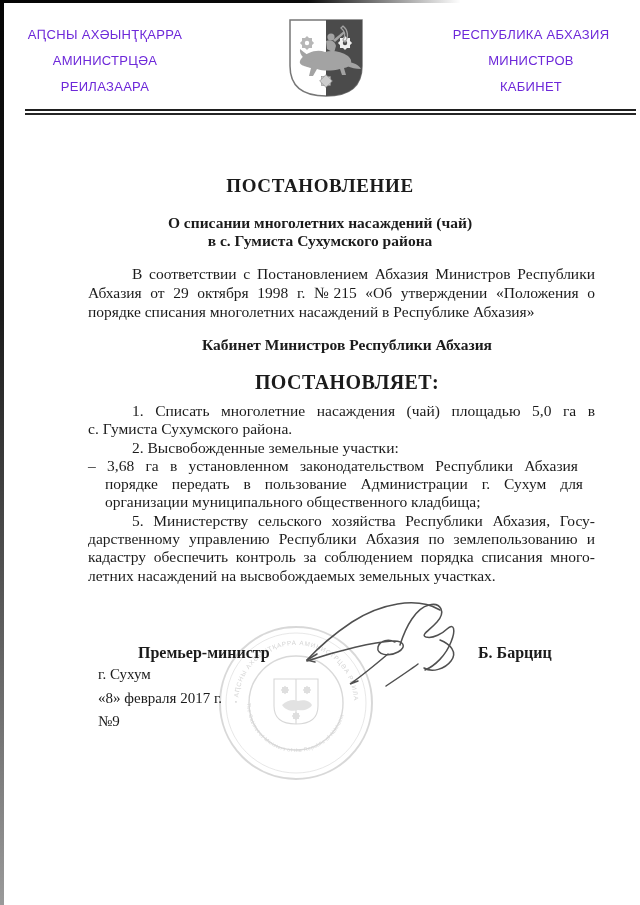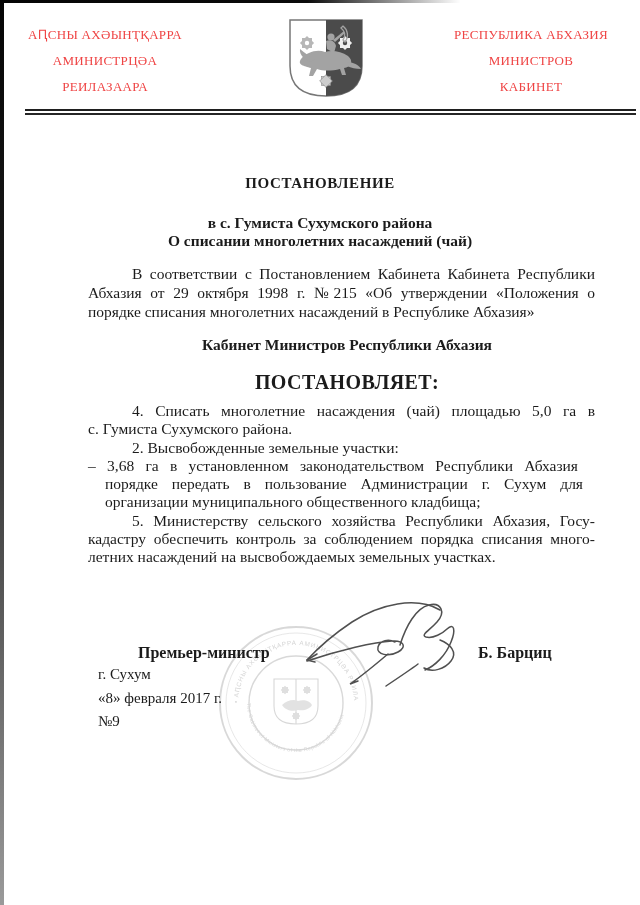--- a/index.html
+++ b/index.html
@@ -8,31 +8,31 @@
     font-family:"Liberation Serif", serif;color:#1b1b1b;
     -webkit-font-smoothing:antialiased;
   }
   .abs{position:absolute;}
   
   .edge-left{left:0;top:0;width:4px;height:905px;
     background:linear-gradient(180deg,#050505 0%,#1c1c1c 35%,#5f5f5f 70%,#9a9a9a 100%);}
   .edge-top{left:0;top:0;width:640px;height:3px;
     background:linear-gradient(90deg,#050505 0%,#0a0a0a 48%,rgba(0,0,0,0) 72%);}
   
-  .hdr{font-family:Liberation Serif, serif;font-size:13px;color:#ef4444;
+  .hdr{font-family:Liberation Sans, sans-serif;font-size:13px;color:#6d28d9;
     text-align:center;letter-spacing:.3px;}
   .hdr p{margin:0;line-height:26px;}
   .hdr-left{left:15px;top:22px;width:180px;}
   .hdr-right{left:441px;top:22px;width:180px;}
   .emblem{left:287px;top:18px;}
   .rule{left:25px;top:109px;width:611px;height:2px;
     border-top:2px solid #1f1f1f;border-bottom:2px solid #262626;}
   
   .center-block{left:25px;width:590px;text-align:center;}
-  .doc-title{top:175px;font-size:15px;font-weight:bold;letter-spacing:.6px;}
+  .doc-title{top:175px;font-size:19px;font-weight:bold;letter-spacing:.6px;}
   .subject{top:214px;font-size:15.5px;font-weight:bold;line-height:17.8px;}
   .authority{left:54px;width:586px;top:336px;text-align:center;font-size:15.5px;font-weight:bold;}
   .resolves{left:54px;width:586px;top:371px;text-align:center;font-size:20px;font-weight:bold;letter-spacing:.4px;}
   
   .textblock{left:88px;width:507px;font-size:15.5px;}
   .preamble{top:264px;}
   .preamble .ln{line-height:19px;}
   .items{top:402px;}
   .items .ln{line-height:18.3px;}
   .ln{white-space:nowrap;}
@@ -97,41 +97,42 @@
   <div class="abs hdr hdr-right">
     <p>РЕСПУБЛИКА АБХАЗИЯ</p>
     <p>МИНИСТРОВ</p>
     <p>КАБИНЕТ</p>
   </div>
 
   <div class="abs rule"></div>
 
   <div class="abs center-block doc-title">ПОСТАНОВЛЕНИЕ</div>
   <div class="abs center-block subject">
+    <div>О списании многолетних насаждений (чай)</div>
     <div>в с. Гумиста Сухумского района</div>
-    <div>О списании многолетних насаждений (чай)</div>
   </div>
 
   <div class="abs textblock preamble">
-    <div class="ln ind j">В соответствии с Постановлением Кабинета Кабинета Республики</div>
+    <div class="ln ind j">В соответствии с Постановлением Абхазия Министров Республики</div>
     <div class="ln j">Абхазия от 29 октября 1998 г. №215 «Об утверждении «Положения о</div>
     <div class="ln">порядке списания многолетних насаждений в Республике Абхазия»</div>
   </div>
 
   <div class="abs authority">Кабинет Министров Республики Абхазия</div>
   <div class="abs resolves">ПОСТАНОВЛЯЕТ:</div>
 
   <div class="abs textblock items">
-    <div class="ln ind j">4. Списать многолетние насаждения (чай) площадью 5,0 га в</div>
+    <div class="ln ind j">1. Списать многолетние насаждения (чай) площадью 5,0 га в</div>
     <div class="ln">с. Гумиста Сухумского района.</div>
     <div class="ln ind">2. Высвобожденные земельные участки:</div>
     <div class="ln sub j">– 3,68 га в установленном законодательством Республики Абхазия</div>
     <div class="ln sub2 j">порядке передать в пользование Администрации г. Сухум для</div>
     <div class="ln sub2">организации муниципального общественного кладбища;</div>
     <div class="ln ind j">5. Министерству сельского хозяйства Республики Абхазия, Госу-</div>
+    <div class="ln j">дарственному управлению Республики Абхазия по землепользованию и</div>
     <div class="ln j">кадастру обеспечить контроль за соблюдением порядка списания много-</div>
     <div class="ln">летних насаждений на высвобождаемых земельных участках.</div>
   </div>
 
   <svg class="abs stamp" width="170" height="170" viewBox="0 0 170 170">
     <circle cx="85" cy="85" r="76" fill="none" stroke="#b3b3b3" stroke-width="2"></circle>
     <circle cx="85" cy="85" r="70" fill="none" stroke="#c4c4c4" stroke-width="0.8"></circle>
     <circle cx="85" cy="85" r="47" fill="none" stroke="#b3b3b3" stroke-width="1.4"></circle>
     <defs>
       <path id="stamp-arc-top" d="M27,85 A58,58 0 1 1 143,85"></path>

